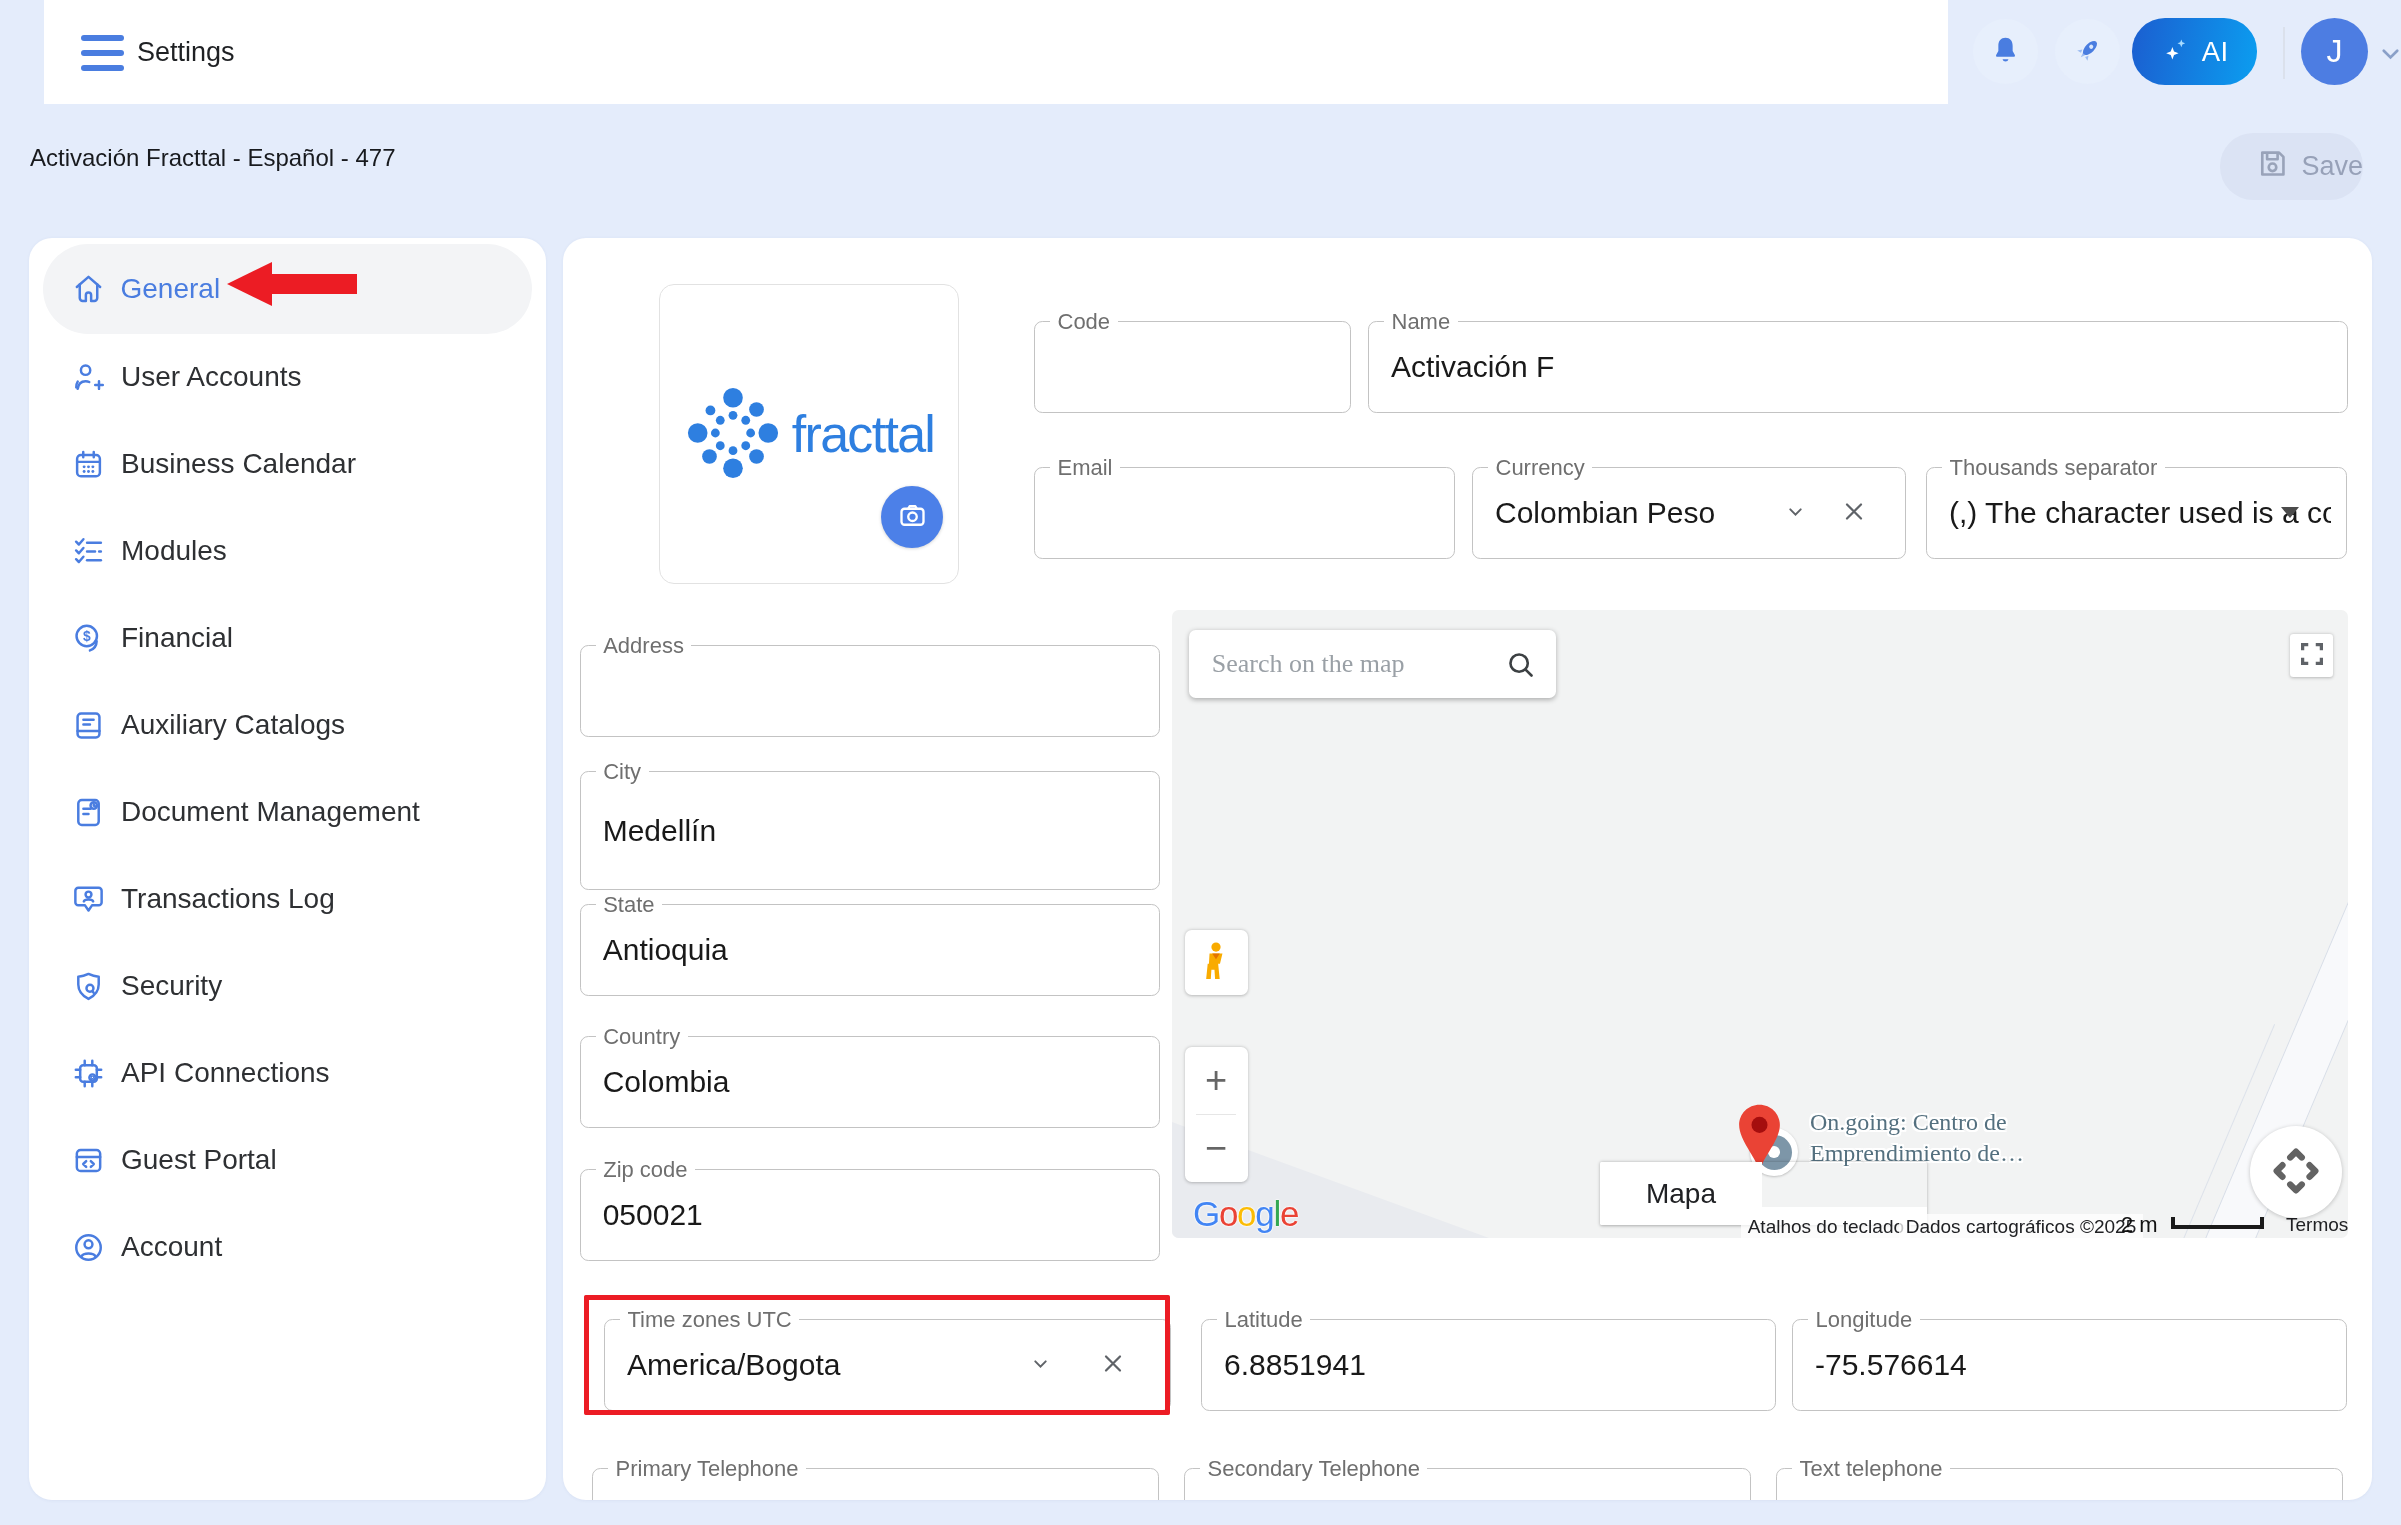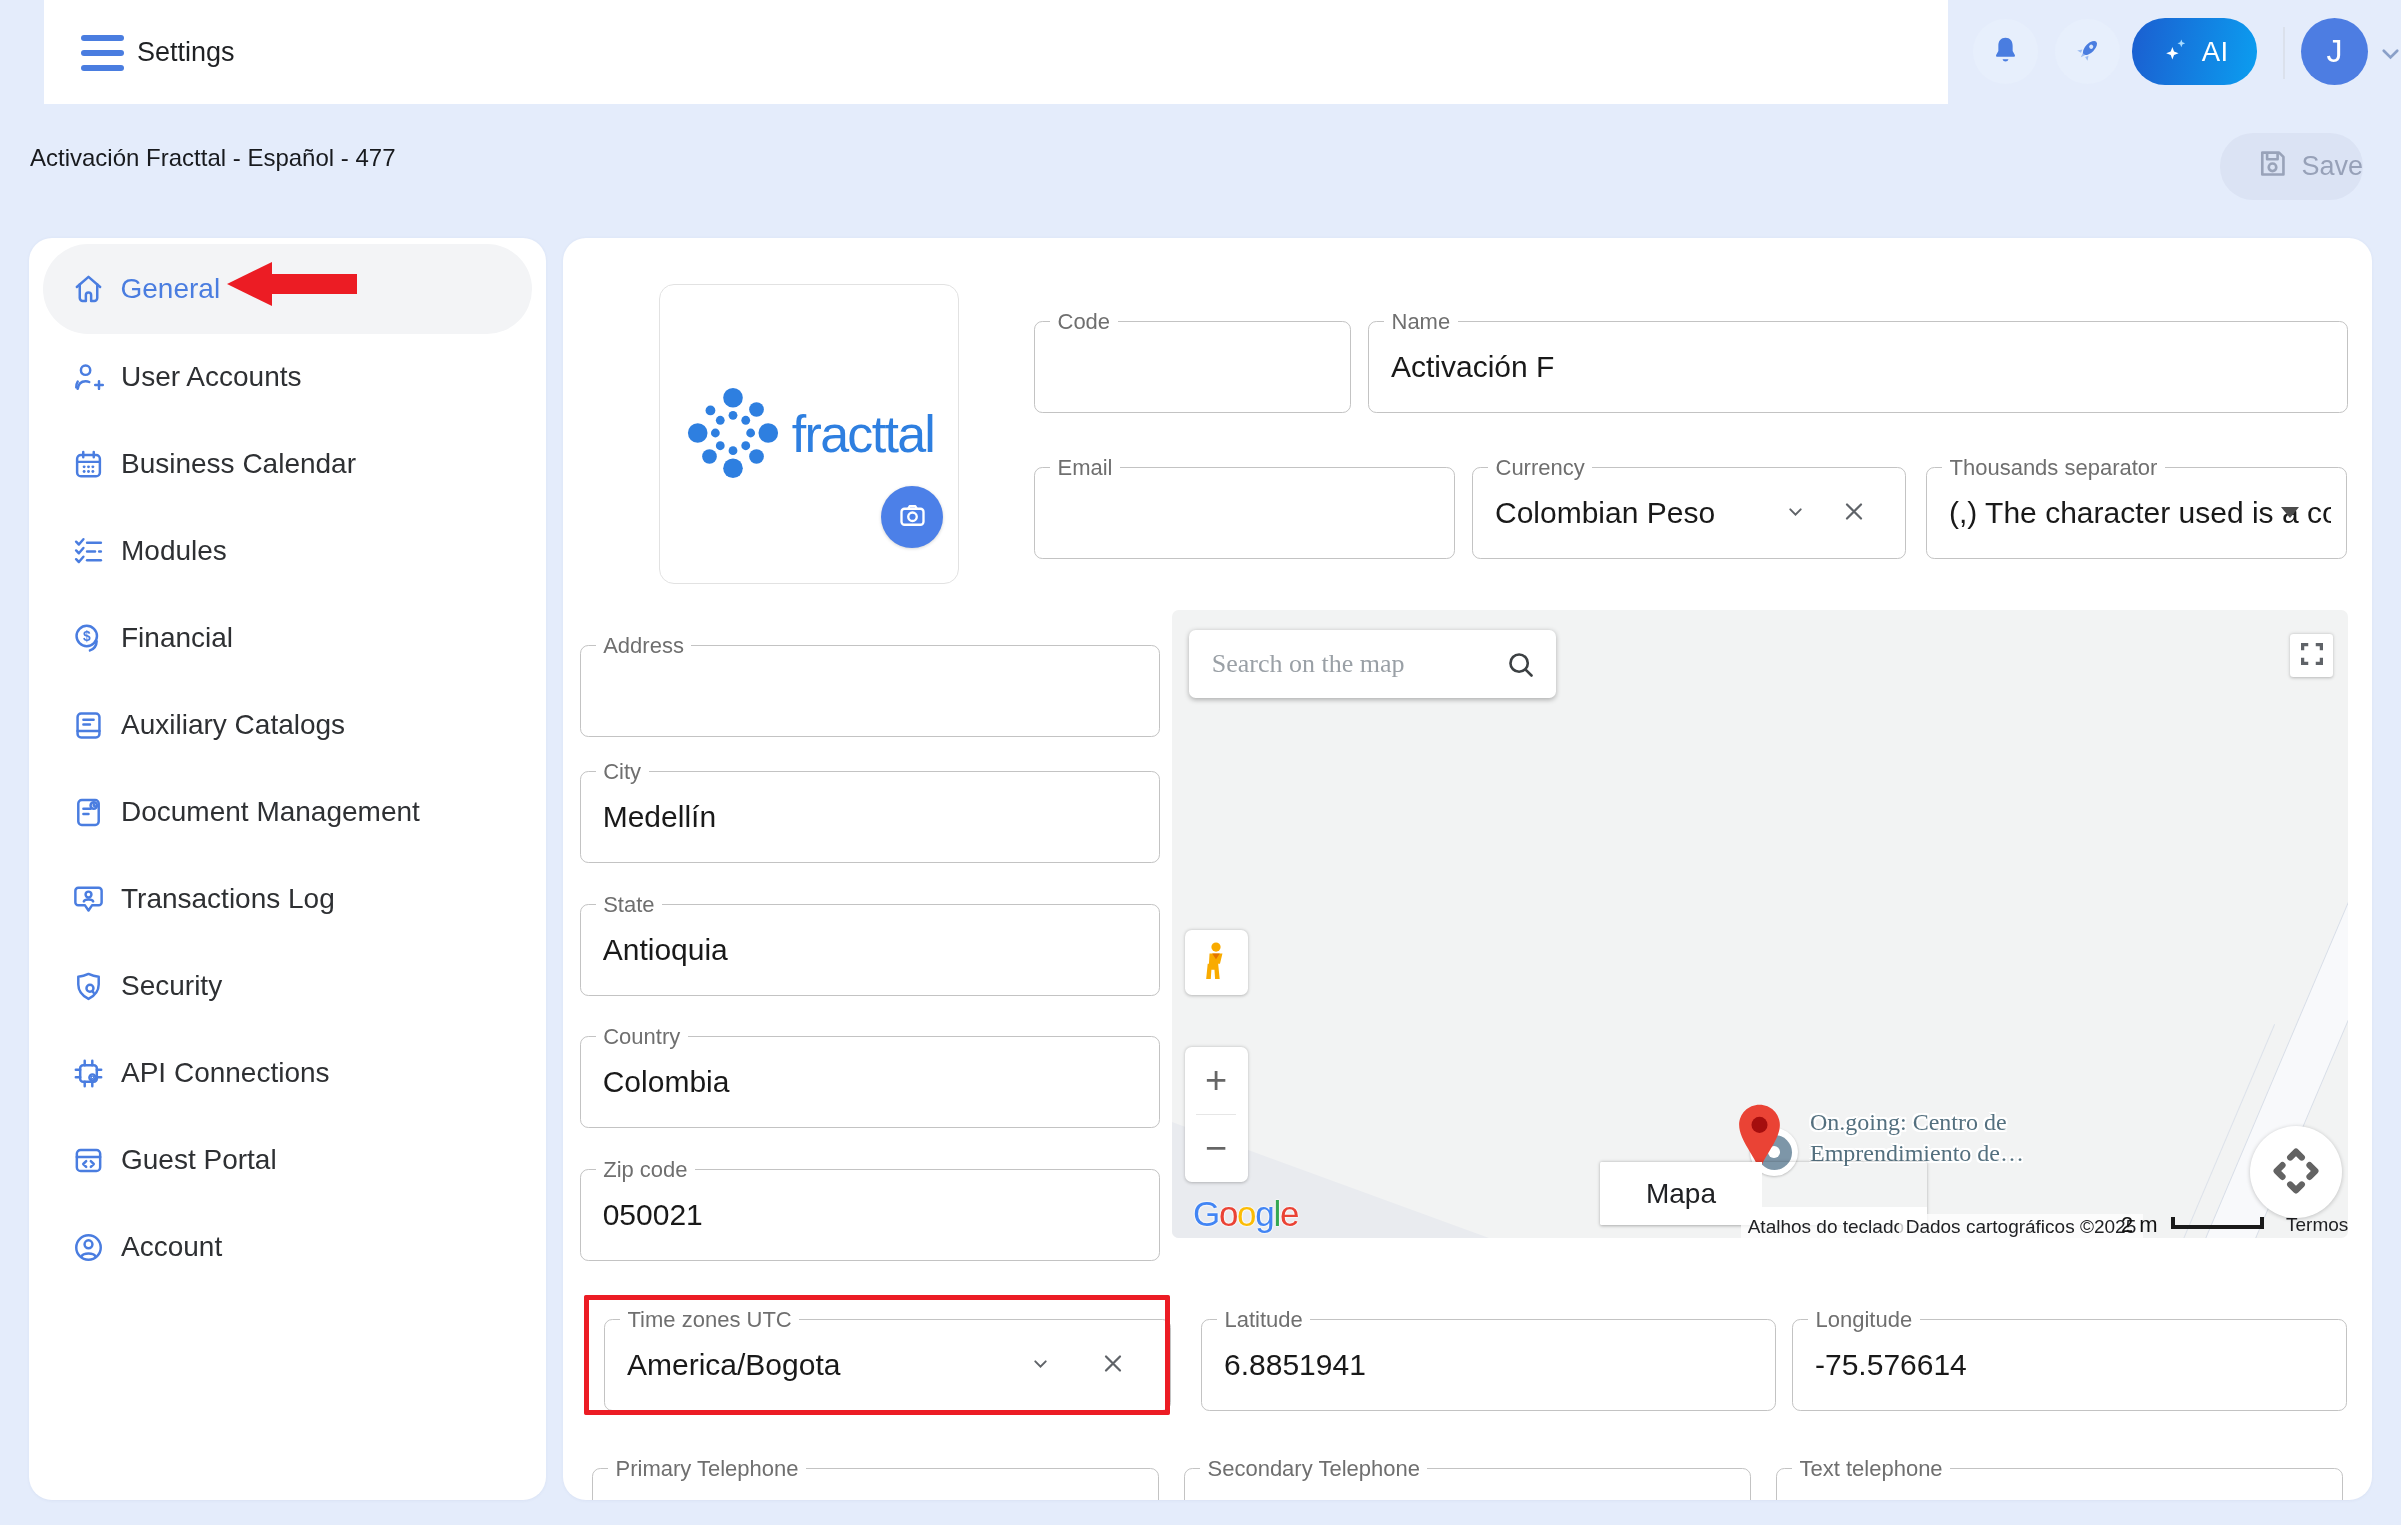--- a/index.html
+++ b/index.html
@@ -361,21 +361,21 @@
     <div class="field" style="left:1363px;top:229px;width:421px;height:92px;">
       <span class="lbl">Thousands separator</span>
       <span class="val" style="right:15px;">(,) The character used is a comma</span>
       <span class="sel-caret"></span>
     </div>
 
     <div class="field" style="left:16.7px;top:407px;width:580px;height:92px;">
       <span class="lbl">Address</span>
       <span class="val"></span>
     </div>
-    <div class="field" style="left:16.7px;top:533px;width:580px;height:92px;">
+    <div class="field" style="left:16.7px;top:533px;width:580px;height:119px;">
       <span class="lbl">City</span>
       <span class="val">Medellín</span>
     </div>
     <div class="field" style="left:16.7px;top:666px;width:580px;height:92px;">
       <span class="lbl">State</span>
       <span class="val">Antioquia</span>
     </div>
     <div class="field" style="left:16.7px;top:798px;width:580px;height:92px;">
       <span class="lbl">Country</span>
       <span class="val">Colombia</span>

